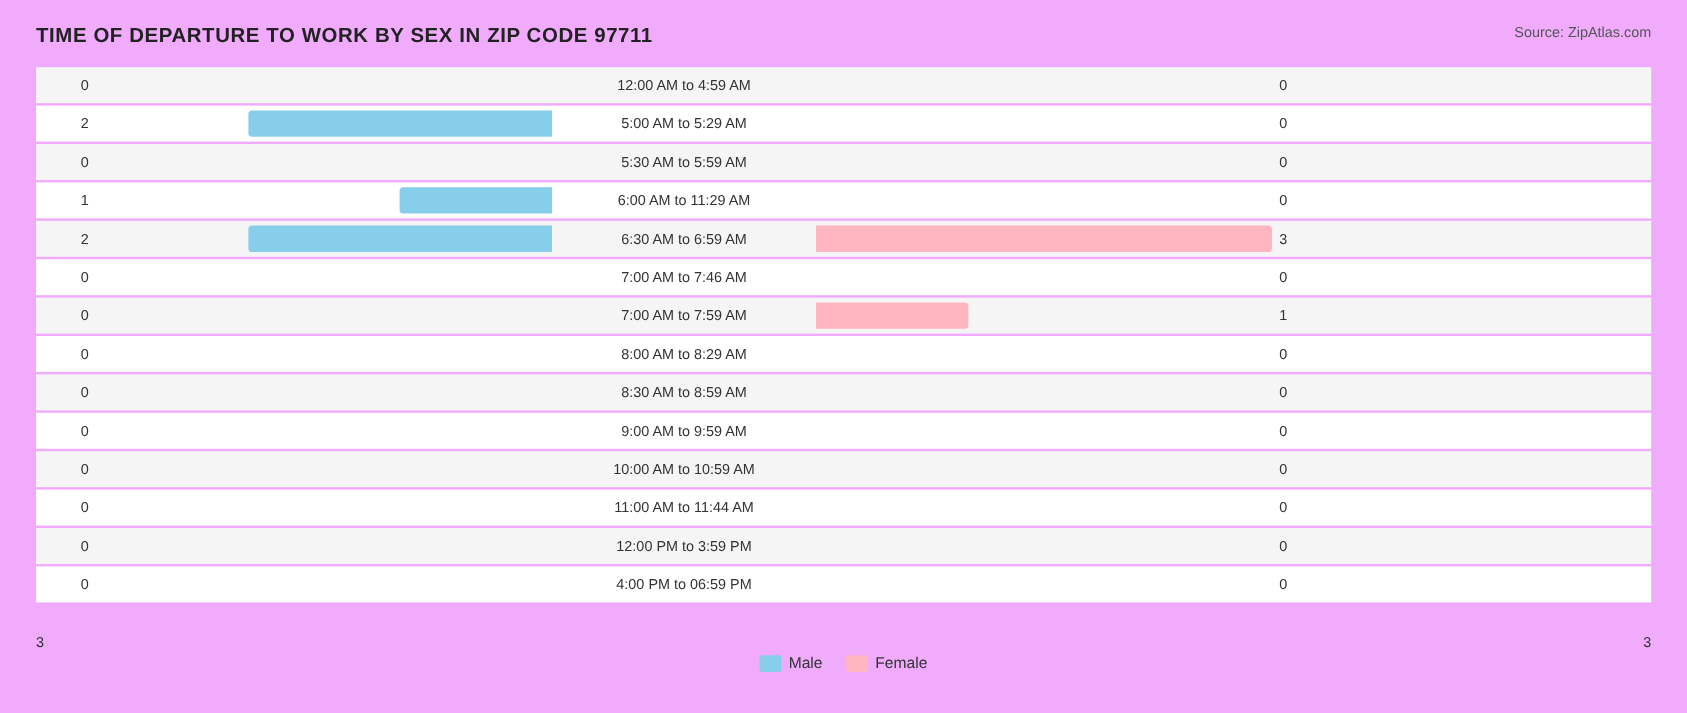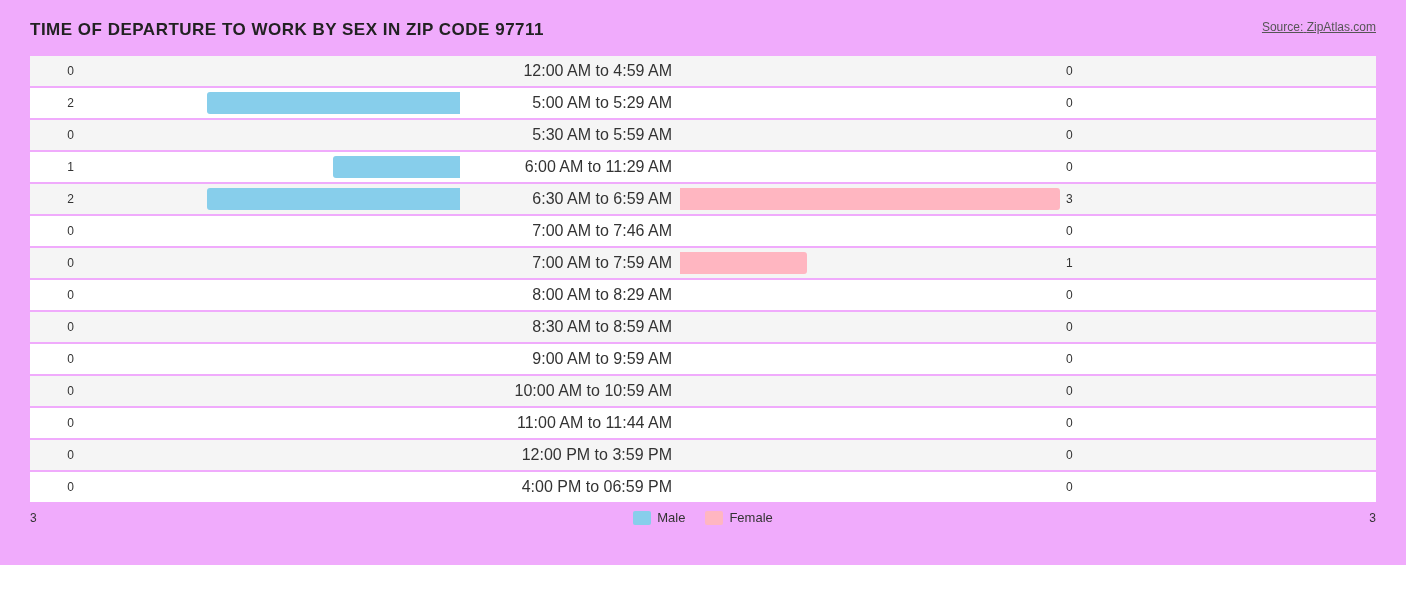--- a/index.html
+++ b/index.html
@@ -24,21 +24,20 @@
       font-size: 17px;
       font-weight: bold;
       color: #222;
       text-transform: uppercase;
       letter-spacing: 0.5px;
     }
     .chart-source {
       font-size: 12px;
       color: #555;
       text-align: right;
-      text-decoration: underline;
     }
     .chart-area {
       position: relative;
       width: 100%;
     }
     .bar-row {
       display: flex;
       align-items: center;
       height: 30px;
       margin-bottom: 2px;
@@ -75,22 +74,22 @@
       justify-content: flex-end;
     }
     .male-bar {
       height: 22px;
       background: #87CEEB;
       border-radius: 3px 0 0 3px;
     }
     
     .center-label {
       width: 220px;
-      text-align: right;
-      font-size: 16px;
+      text-align: center;
+      font-size: 12px;
       color: #333;
       flex-shrink: 0;
       padding: 0 8px;
     }
     
     .right-section {
       display: flex;
       align-items: center;
       justify-content: flex-start;
       width: 430px;
@@ -134,20 +133,21 @@
       gap: 20px;
       flex: 1;
       justify-content: center;
     }
     .legend-item {
       display: flex;
       align-items: center;
       gap: 6px;
       font-size: 13px;
       color: #333;
+      margin-top: 35px;
     }
     .legend-swatch {
       width: 18px;
       height: 14px;
       border-radius: 2px;
     }
     .legend-right-val {
       font-size: 12px;
       color: #333;
       width: 40px;

